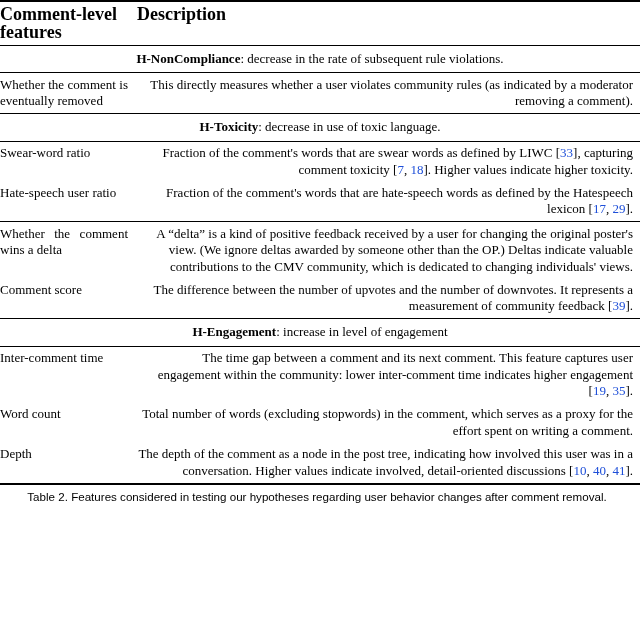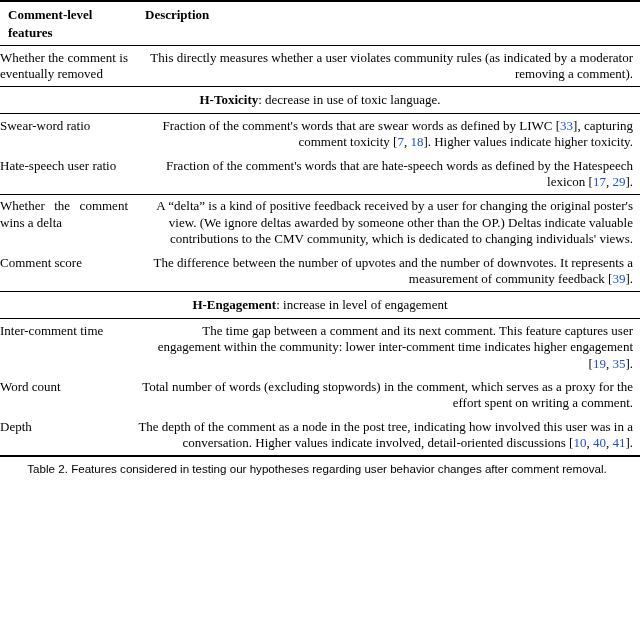--- a/index.html
+++ b/index.html
@@ -42,25 +42,24 @@
 
   td {
     vertical-align: top;
     padding: 0;
     font-size: 13.0px;
     line-height: 16.4px;
   }
 
   .hdr-cell {
     font-weight: bold;
-    font-size: 13px;
+    font-size: 18px;
     line-height: 17.5px;
     padding-top: 4px;
     padding-bottom: 4px;
-    padding-left: 8px;
   }
   .hdr-cell.c1 { padding-right: 8px; }
 
   .feat-cell {
     text-align: justify;
     text-align-last: left;
     hyphens: manual;
     padding-right: 9px;
     padding-top: 3.5px;
     padding-bottom: 3.5px;
@@ -106,20 +105,23 @@
   <table class="features">
     <colgroup>
       <col class="c1">
       <col class="c2">
     </colgroup>
     <tbody id="table-body">
         <tr class="rule-thick-top">
           <td class="hdr-cell c1">Comment-level features</td>
           <td class="hdr-cell c2">Description</td>
         </tr>
+        <tr class="rule-thin">
+          <td class="hyp-cell" colspan="2"><span class="hyp-name">H-NonCompliance</span><span>: decrease in the rate of subsequent rule violations.</span></td>
+        </tr>
         <tr class="rule-double">
           <td class="feat-cell">Whether the comment is eventually removed</td>
           <td class="desc-cell">This directly measures whether a user violates community rules (as indicated by a moderator removing a comment).</td>
         </tr>
         <tr class="rule-thin">
           <td class="hyp-cell" colspan="2"><span class="hyp-name">H-Toxicity</span><span>: decrease in use of toxic language.</span></td>
         </tr>
         <tr class="rule-double">
           <td class="feat-cell">Swear-word ratio</td>
           <td class="desc-cell"><span><span>Fraction of the comment's words that are swear words as defined by LIWC [</span><span class="cite">33</span><span>], capturing comment toxicity [</span><span class="cite">7</span><span>, </span><span class="cite">18</span><span>]. Higher values indicate higher toxicity.</span></span></td>

